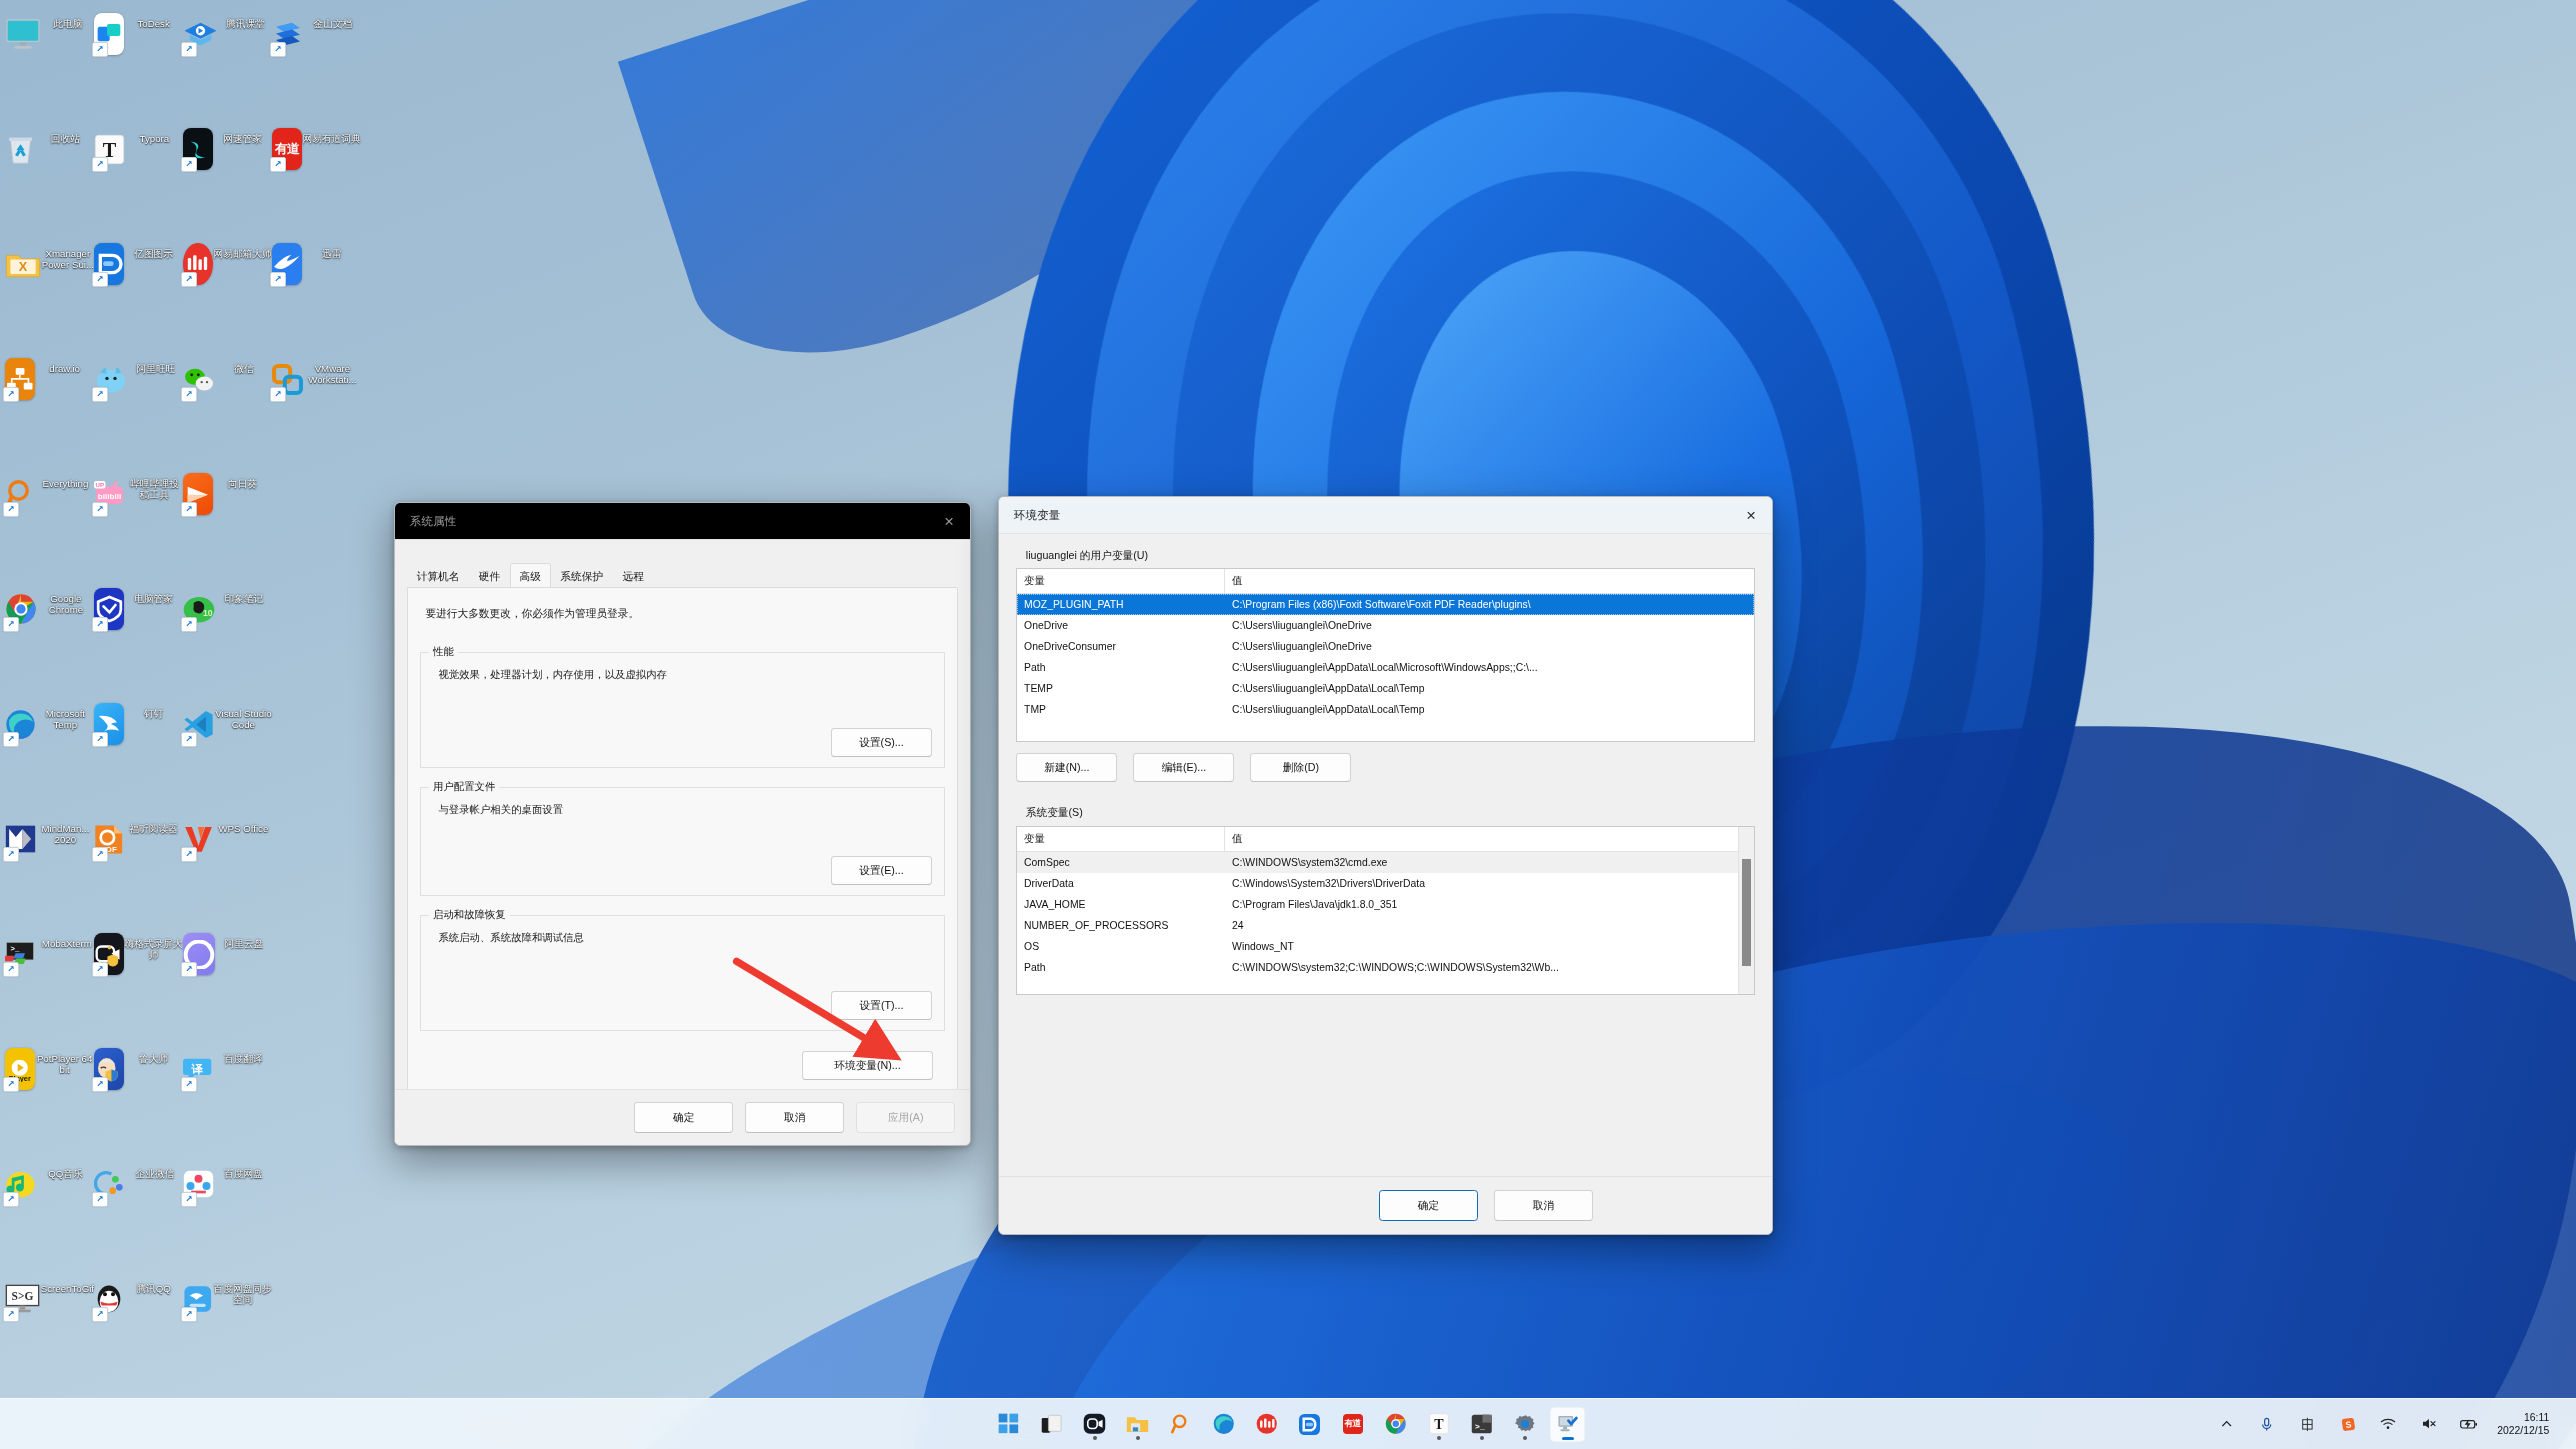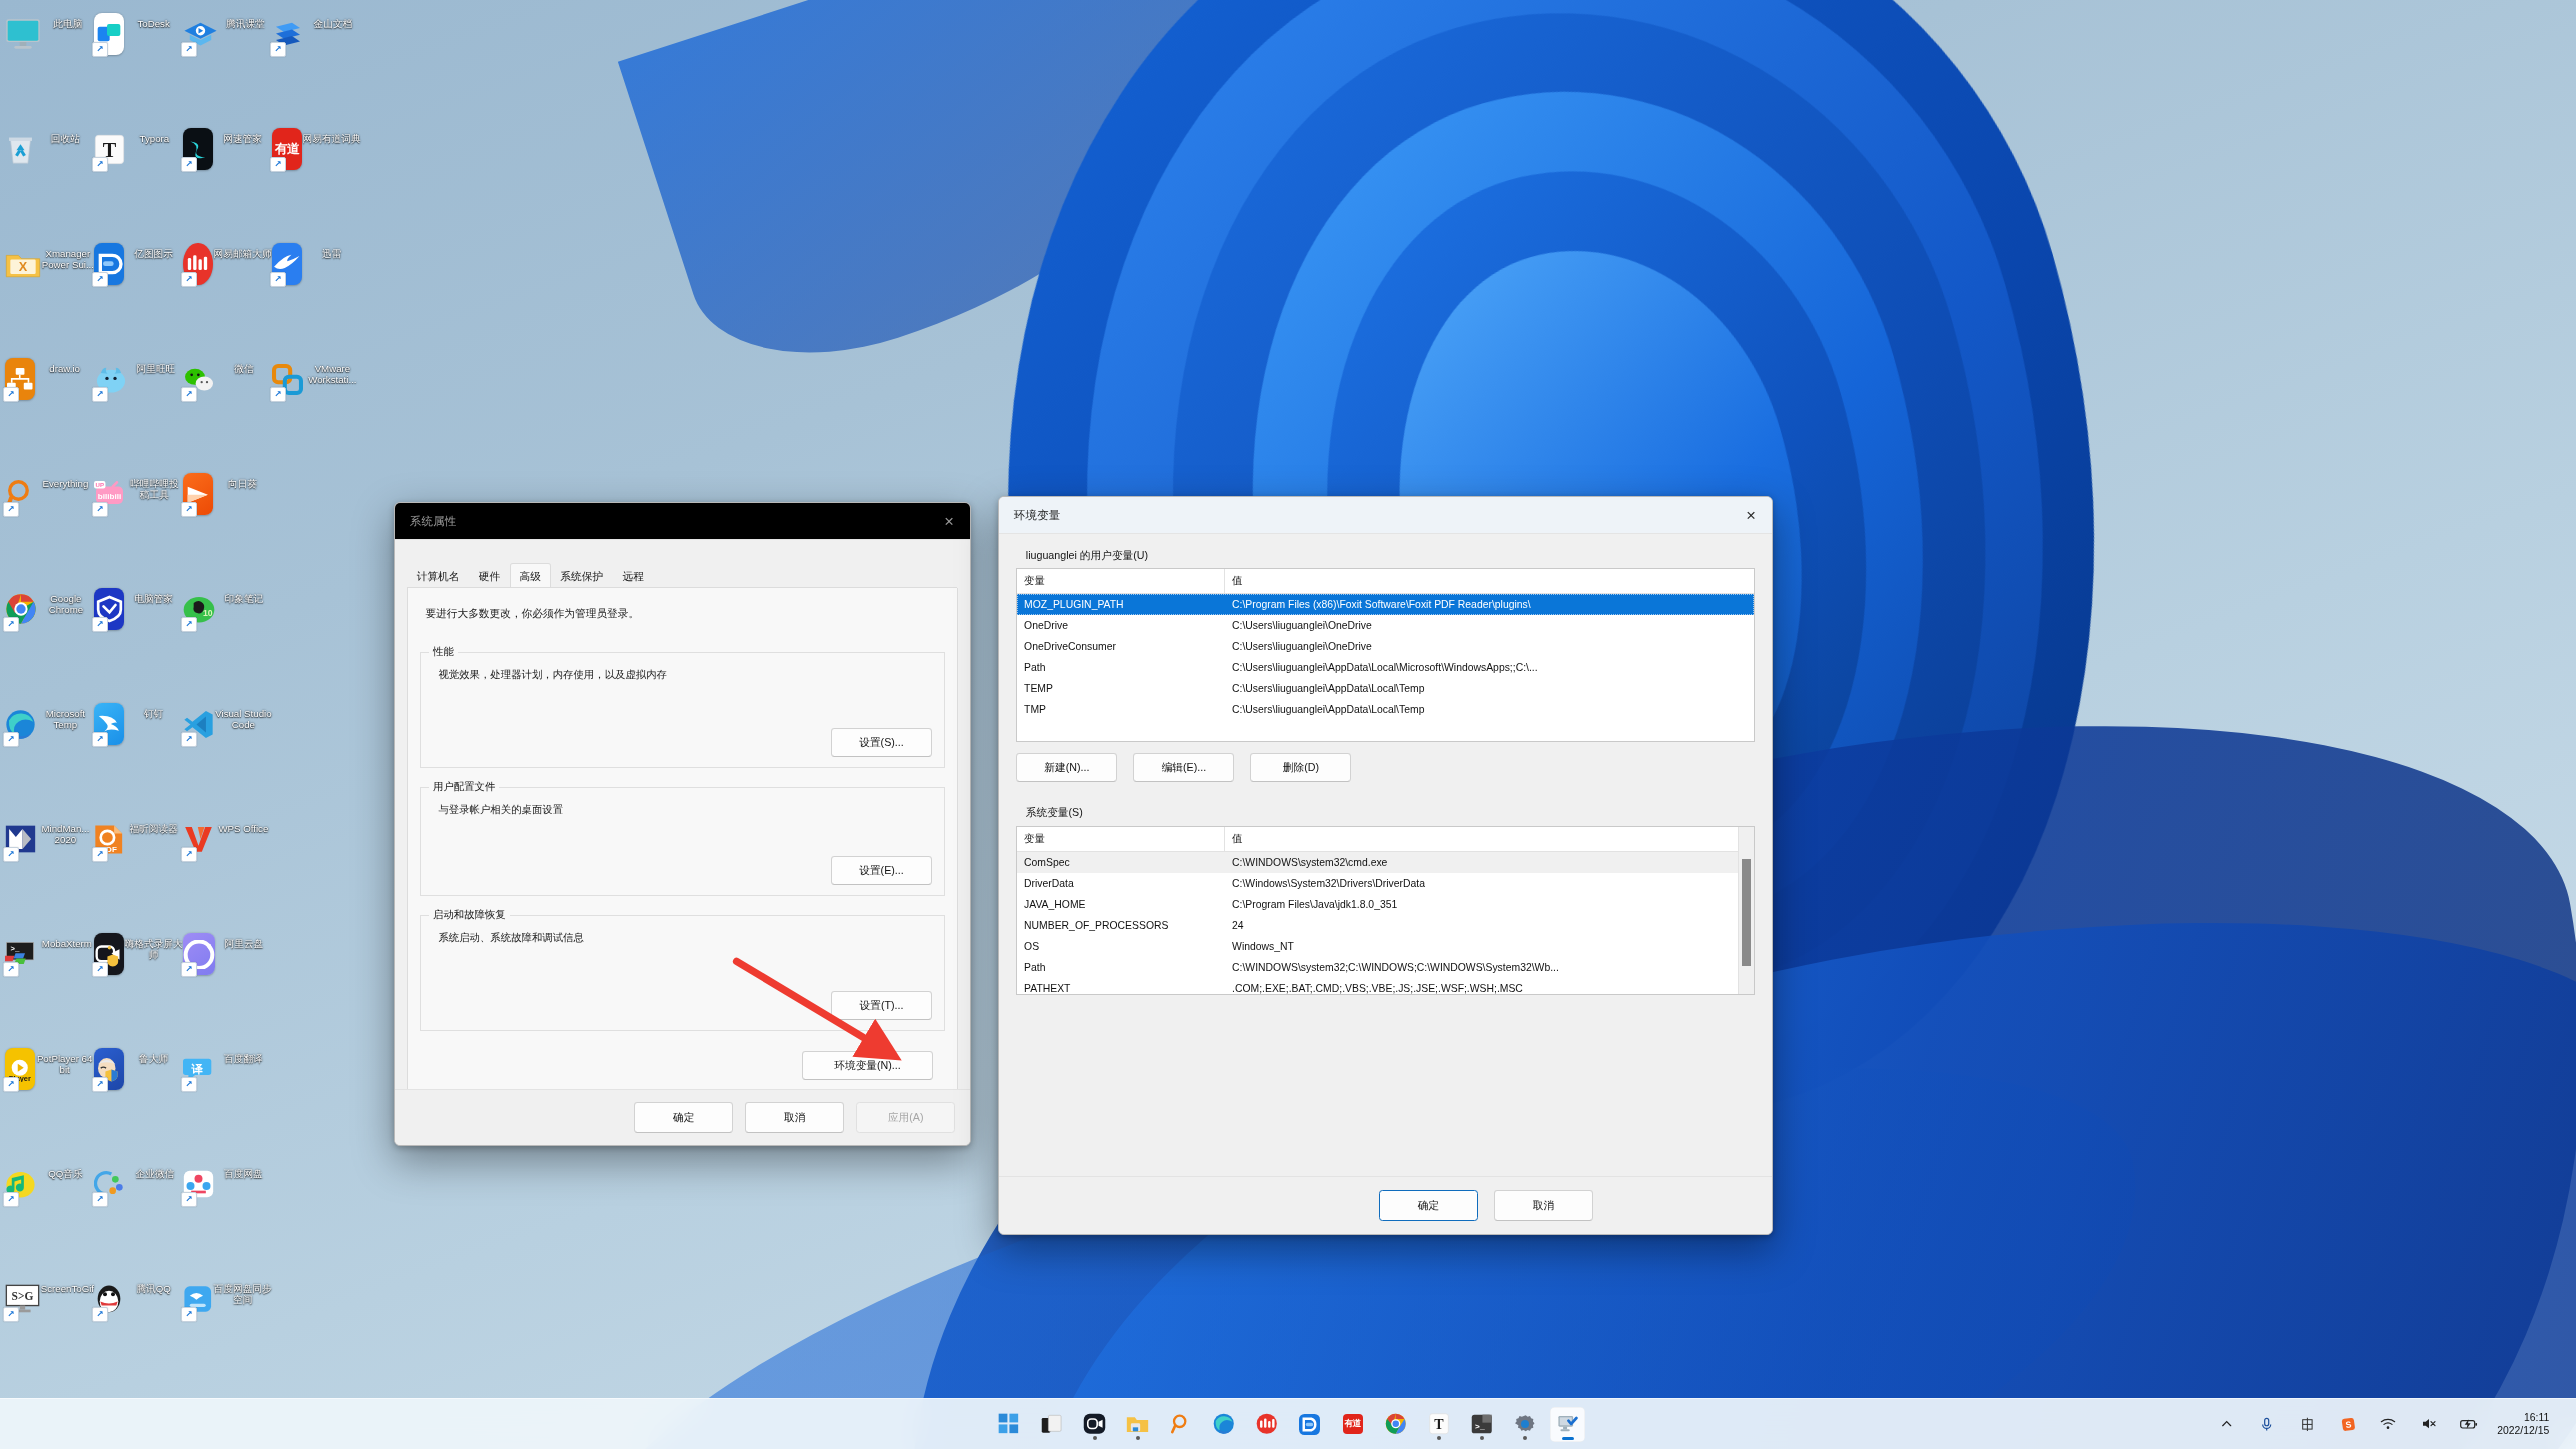--- a/index.html
+++ b/index.html
@@ -993,24 +993,20 @@
                 <div class="c2">24</div>
               </div>
               <div class="lb-row">
                 <div class="c1">OS</div>
                 <div class="c2">Windows_NT</div>
               </div>
               <div class="lb-row">
                 <div class="c1">Path</div>
                 <div class="c2">C:\WINDOWS\system32;C:\WINDOWS;C:\WINDOWS\System32\Wb...</div>
               </div>
-              <div class="lb-row">
-                <div class="c1">PATHEXT</div>
-                <div class="c2">.COM;.EXE;.BAT;.CMD;.VBS;.VBE;.JS;.JSE;.WSF;.WSH;.MSC</div>
-              </div>
             </div>
           <div class="lb-scroll">
             <div class="lb-thumb"></div>
           </div>
         </div>
 
       </div>
 
       <div id="ev-footer">
         <div class="btn focus">确定</div>

